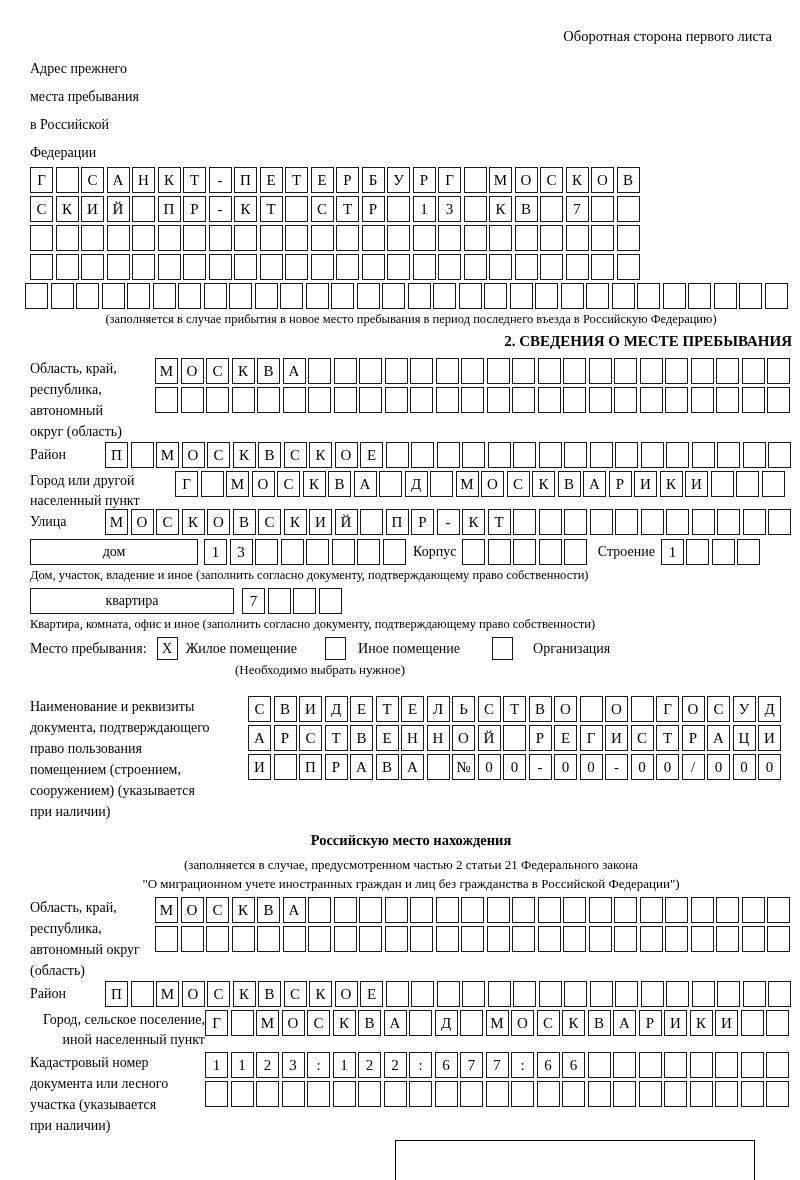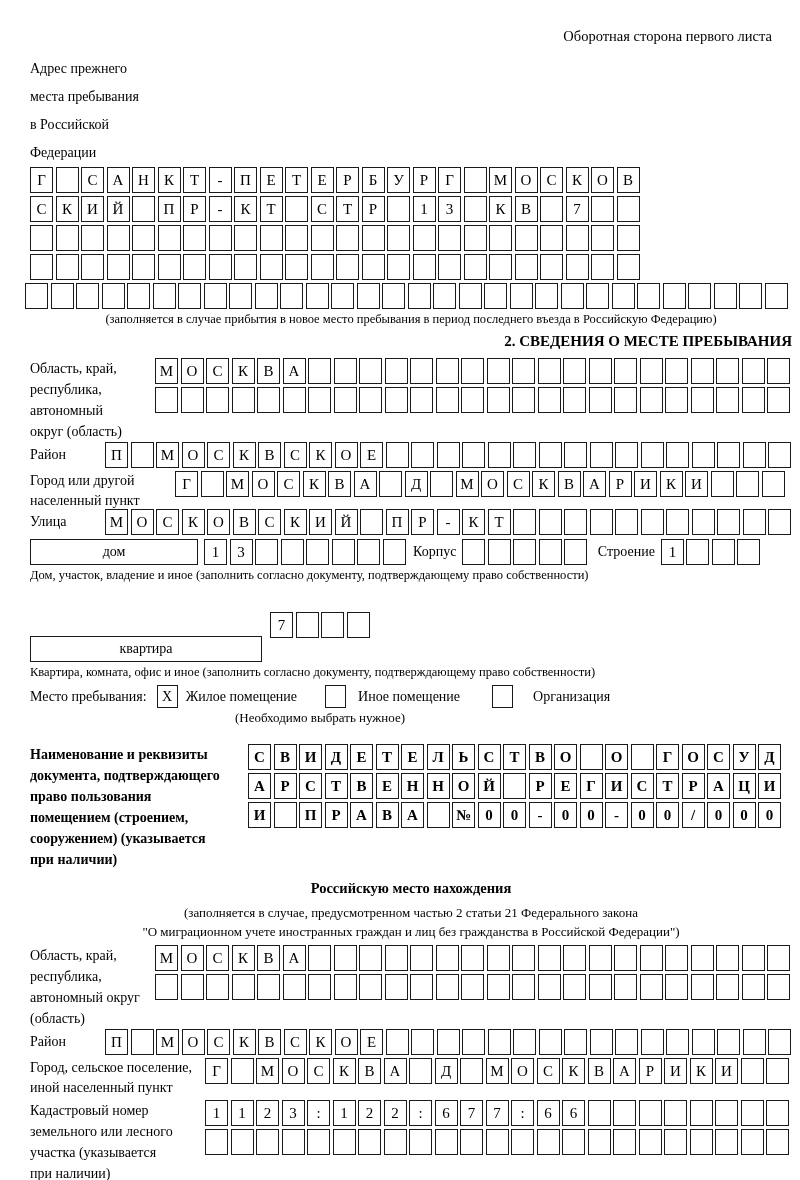--- a/index.html
+++ b/index.html
@@ -374,42 +374,42 @@
     <div class="cells" style="margin:0;">
         <span class="cell">1</span>
         <span class="cell"></span>
         <span class="cell"></span>
         <span class="cell"></span>
       </div>
   </div>
   <div class="caption" style="margin:2px 0 5px 0;">Дом, участок, владение и иное (заполнить согласно документу, подтверждающему право собственности)</div>
 
   <div class="frow">
-    <div class="wide-box" style="width:232px;margin-top:48px;">квартира</div>
+    <div class="wide-box" style="width:204px;">квартира</div>
     <div class="cells" style="margin:0 0 0 8px;">
         <span class="cell">7</span>
         <span class="cell"></span>
         <span class="cell"></span>
         <span class="cell"></span>
       </div>
   </div>
   <div class="caption" style="margin:3px 0 5px 0;">Квартира, комната, офис и иное (заполнить согласно документу, подтверждающему право собственности)</div>
 
   <div class="mesto-row">
     <span>Место пребывания:</span>
     <span class="checkbox" style="margin-left:10px;">X</span>
     <span style="margin-left:8px;">Жилое помещение</span>
     <span class="checkbox" style="margin-left:28px;"></span>
     <span style="margin-left:12px;">Иное помещение</span>
     <span class="checkbox" style="margin-left:32px;"></span>
     <span style="margin-left:20px;">Организация</span>
   </div>
   <div class="caption" style="margin:2px 0 4px 205px;font-size:13px;">(Необходимо выбрать нужное)</div>
 
-  <div class="hblock" style="margin-top:18px;font-weight:bold;">
+  <div class="hblock" style="margin-top:18px;">
     <div class="flabel lh21" style="width:218px;">
         <div>Наименование и реквизиты</div>
         <div>документа, подтверждающего</div>
         <div>право пользования</div>
         <div>помещением (строением,</div>
         <div>сооружением) (указывается</div>
         <div>при наличии)</div>
       </div>
     <div>
       <div class="cells">
@@ -582,21 +582,21 @@
         <span class="cell"></span>
         <span class="cell"></span>
         <span class="cell"></span>
         <span class="cell"></span>
         <span class="cell"></span>
         <span class="cell"></span>
       </div>
   </div>
 
   <div class="hblock" style="margin-top:3px;">
-    <div class="flabel lh20" style="width:175px;">
+    <div class="flabel lh20" style="width:175px;text-align:right;">
         <div>Город, сельское поселение,</div>
         <div>иной населенный пункт</div>
       </div>
     <div class="cells">
         <span class="cell">Г</span>
         <span class="cell"></span>
         <span class="cell">М</span>
         <span class="cell">О</span>
         <span class="cell">С</span>
         <span class="cell">К</span>
@@ -616,21 +616,21 @@
         <span class="cell">К</span>
         <span class="cell">И</span>
         <span class="cell"></span>
         <span class="cell"></span>
       </div>
   </div>
 
   <div class="hblock" style="margin-top:2px;">
     <div class="flabel lh21" style="width:175px;">
         <div>Кадастровый номер</div>
-        <div>земельного или лесного</div>
+        <div>документа или лесного</div>
         <div>участка (указывается</div>
         <div>при наличии)</div>
       </div>
     <div>
       <div class="cells">
           <span class="cell">1</span>
           <span class="cell">1</span>
           <span class="cell">2</span>
           <span class="cell">3</span>
           <span class="cell">:</span>

